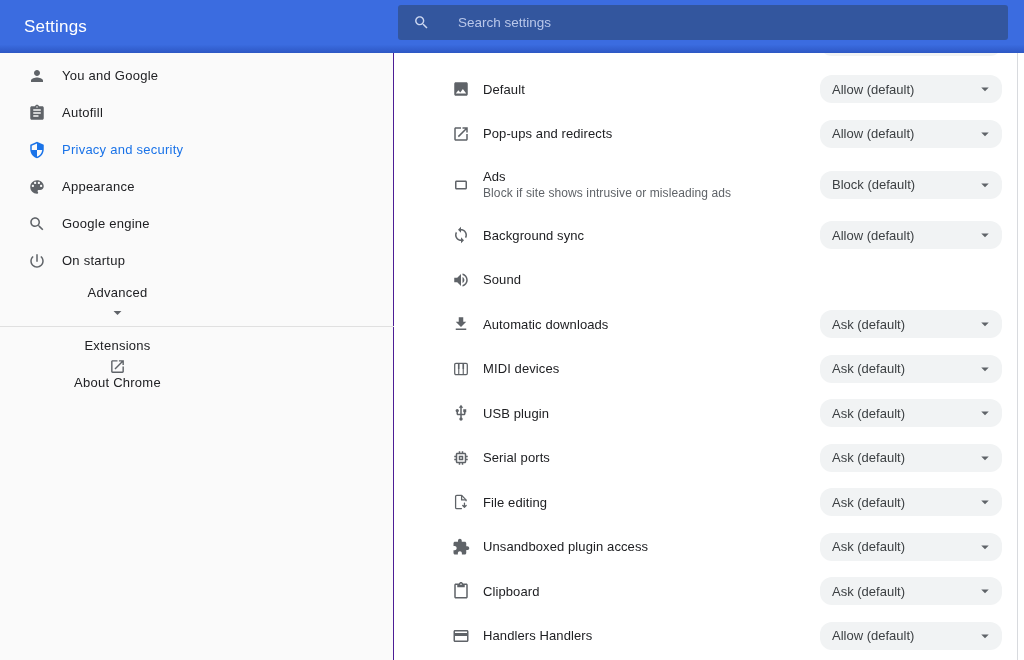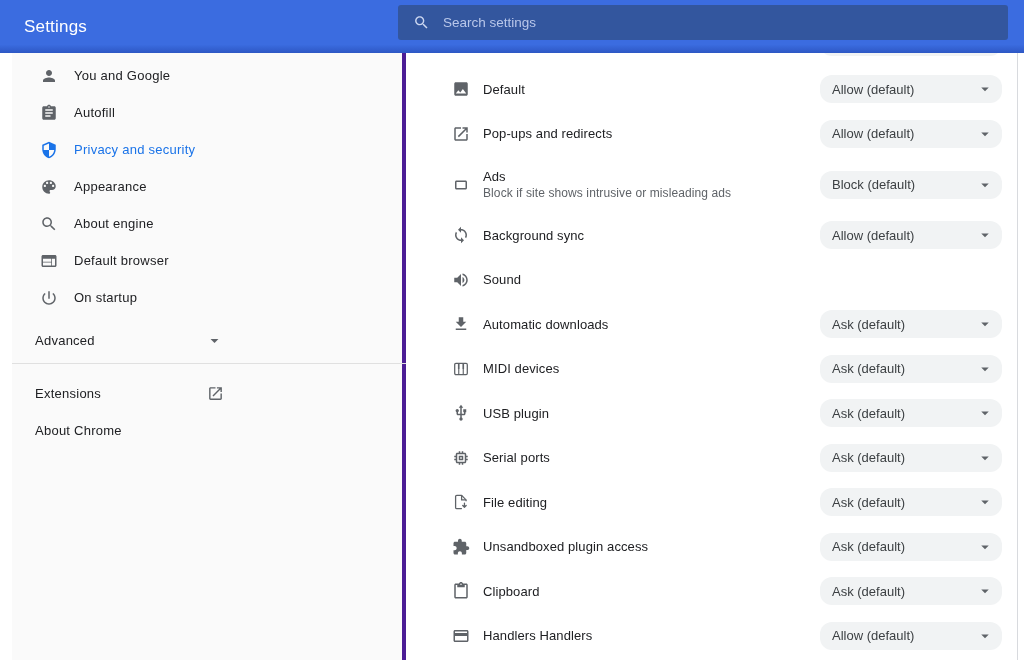--- a/index.html
+++ b/index.html
@@ -9,32 +9,32 @@
 
   
   .header { position:absolute; top:0; left:0; width:1024px; height:53px; z-index:10;
             background:linear-gradient(var(--header-bg,#3b6ce0) 0%, var(--header-bg,#3b6ce0) 84%, var(--header-bg-bottom,#2d57c4) 100%);
             display:flex; align-items:center; }
   .title { margin-left:24px; font-size:17px; font-weight:500; color:#fff; letter-spacing:.2px; }
   .searchbar { position:absolute; left:398px; top:5px; width:610px; height:35px;
                background:var(--search-bg,#33569e); border-radius:3px; display:flex; align-items:center; }
   .search-ic { width:17px; height:17px; color:#ccd7f1; margin-left:15px; flex:none; }
   .search-input { background:transparent; border:none; outline:none; color:#fff; font-size:13.5px;
-                  margin-left:13px; width:540px; font-family:inherit; }
+                  margin-left:28px; width:540px; font-family:inherit; }
   .search-input::placeholder { color:#b9c7ea; }
 
   
   .sidebar { position:absolute; top:45px; left:0; bottom:0; width:394px; background:var(--sidebar-bg,#fafafa);
-             border-right:4px solid #4c1d95; padding-top:12px; z-index:2;margin-left:12px; }
+             border-right:1px solid #4c1d95; padding-top:12px; z-index:2; }
   .side-item { display:flex; align-items:center; height:37px; width:238px; padding:0 26px 0 28px; cursor:pointer; }
   .side-item .s-icon { width:18px; height:18px; color:#5f6368; margin-right:16px; flex:none; }
   .side-label { font-size:13px; font-weight:500; color:var(--text-primary,#202124); letter-spacing:.25px; white-space:nowrap; }
   .side-item.selected .s-icon { color:var(--accent,#1a73e8); }
   .side-item.selected .side-label { color:var(--accent,#1a73e8); }
-  .side-item.noicon { padding-left:23px; justify-content:space-between; }
+  .side-item.noicon { padding-left:23px; justify-content:space-between;flex-direction:column; }
   .advanced { margin-top:6px; }
   .chev { width:19px; height:19px; color:#5f6368; flex:none; }
   .side-divider { margin-top:4px; border-top:1px solid var(--divider,#e0e0e0); width:394px; }
   .side-footer-spacer { height:11px; }
   .launch { width:17px; height:17px; color:#5f6368; flex:none; }
 
   
   .content { position:absolute; top:45px; left:395px; right:0; bottom:0; background:#fff; z-index:1; }
   .row { position:relative; display:flex; align-items:center; height:44.5px; padding-left:57px; }
   .row.tall { height:57px; }
@@ -93,29 +93,21 @@
             </svg>
           </span>
           <span class="side-label">Appearance</span>
         </div>
         <div class="side-item">
           <span class="s-icon">
             <svg class="icon-svg" viewBox="0 0 24 24" fill="currentColor" aria-hidden="true">
               <path d="M15.5 14h-.79l-.28-.27C15.41 12.59 16 11.11 16 9.5 16 5.91 13.09 3 9.5 3S3 5.91 3 9.5 5.91 16 9.5 16c1.61 0 3.09-.59 4.23-1.57l.27.28v.79l5 4.99L20.49 19l-4.99-5zm-6 0C7.01 14 5 11.99 5 9.5S7.01 5 9.5 5 14 7.01 14 9.5 11.99 14 9.5 14z"></path>
             </svg>
           </span>
-          <span class="side-label">About engine</span>
-        </div>
-        <div class="side-item">
-          <span class="s-icon">
-            <svg class="icon-svg" viewBox="0 0 24 24" fill="currentColor" aria-hidden="true">
-              <path d="M20 4H4c-1.1 0-1.99.9-1.99 2L2 18c0 1.1.9 2 2 2h16c1.1 0 2-.9 2-2V6c0-1.1-.9-2-2-2zm-5 14H4v-4h11v4zm0-5H4V9h11v4zm5 5h-4V9h4v9z"></path>
-            </svg>
-          </span>
-          <span class="side-label">Default browser</span>
+          <span class="side-label">Google engine</span>
         </div>
         <div class="side-item">
           <span class="s-icon">
             <svg class="icon-svg" viewBox="0 0 24 24" fill="currentColor" aria-hidden="true">
               <path d="M13 3h-2v10h2V3zm4.83 2.17l-1.42 1.42C17.99 7.86 19 9.81 19 12c0 3.87-3.13 7-7 7s-7-3.13-7-7c0-2.19 1.01-4.14 2.58-5.42L6.17 5.17C4.23 6.82 3 9.26 3 12c0 4.97 4.03 9 9 9s9-4.03 9-9c0-2.74-1.23-5.18-3.17-6.83z"></path>
             </svg>
           </span>
           <span class="side-label">On startup</span>
         </div>
       </div>

